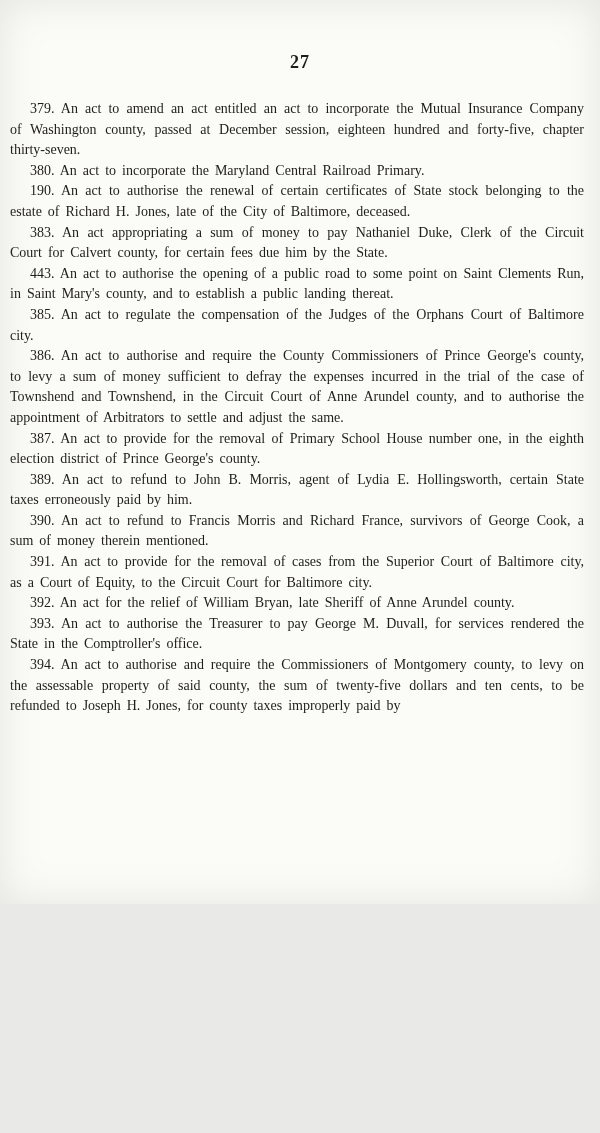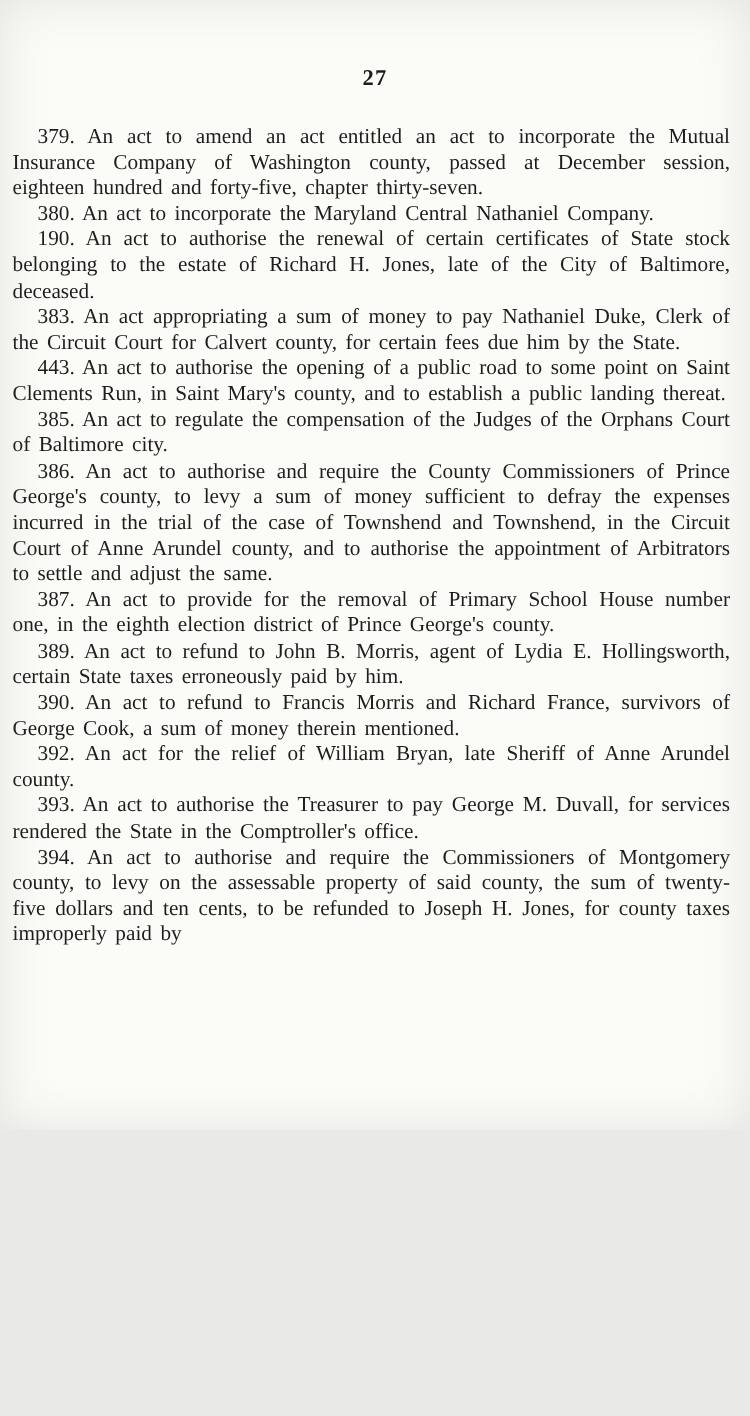--- a/index.html
+++ b/index.html
@@ -32,58 +32,59 @@
     font-weight: bold;
     letter-spacing: 1px;
     padding-top: 52px;
     margin-bottom: 26px;
   }
   .entries {
     padding: 0 16px 0 10px;
   }
   .entry {
     margin: 0;
-    font-size: 17px;
+    font-size: 14px;
     line-height: 20.6px;
     text-align: justify;
     text-indent: 20px;
     word-spacing: 2.5px;
   }
   .entry-num {
     font-weight: normal;
   }
 </style>
 </head>
 <body>
 
 <div class="page">
   <div class="page-number">27</div>
   <div class="entries">
   <p class="entry"><span class="entry-num">379.</span> <span class="entry-text">An act to amend an act entitled an act to incorporate the Mutual Insurance Company of Washington county, passed at December session, eighteen hundred and forty-five, chapter thirty-seven.</span></p>
 
-  <p class="entry"><span class="entry-num">380.</span> <span class="entry-text">An act to incorporate the Maryland Central Nathaniel Company.</span></p>
+  <p class="entry"><span class="entry-num">380.</span> <span class="entry-text">An act to incorporate the Maryland Central Railroad Primary.</span></p>
 
 
   <p class="entry"><span class="entry-num">190.</span> <span class="entry-text">An act to authorise the renewal of certain certificates of State stock belonging to the estate of Richard H. Jones, late of the City of Baltimore, deceased.</span></p>
 
   <p class="entry"><span class="entry-num">383.</span> <span class="entry-text">An act appropriating a sum of money to pay Nathaniel Duke, Clerk of the Circuit Court for Calvert county, for certain fees due him by the State.</span></p>
 
   <p class="entry"><span class="entry-num">443.</span> <span class="entry-text">An act to authorise the opening of a public road to some point on Saint Clements Run, in Saint Mary's county, and to establish a public landing thereat.</span></p>
 
   <p class="entry"><span class="entry-num">385.</span> <span class="entry-text">An act to regulate the compensation of the Judges of the Orphans Court of Baltimore city.</span></p>
 
   <p class="entry"><span class="entry-num">386.</span> <span class="entry-text">An act to authorise and require the County Commissioners of Prince George's county, to levy a sum of money sufficient to defray the expenses incurred in the trial of the case of Townshend and Townshend, in the Circuit Court of Anne Arundel county, and to authorise the appointment of Arbitrators to settle and adjust the same.</span></p>
 
   <p class="entry"><span class="entry-num">387.</span> <span class="entry-text">An act to provide for the removal of Primary School House number one, in the eighth election district of Prince George's county.</span></p>
 
 
   <p class="entry"><span class="entry-num">389.</span> <span class="entry-text">An act to refund to John B. Morris, agent of Lydia E. Hollingsworth, certain State taxes erroneously paid by him.</span></p>
 
   <p class="entry"><span class="entry-num">390.</span> <span class="entry-text">An act to refund to Francis Morris and Richard France, survivors of George Cook, a sum of money therein mentioned.</span></p>
 
+  <p class="entry"><span class="entry-num">391.</span> <span class="entry-text">An act to provide for the removal of cases from the Superior Court of Baltimore city, as a Court of Equity, to the Circuit Court for Baltimore city.</span></p>
 
   <p class="entry"><span class="entry-num">392.</span> <span class="entry-text">An act for the relief of William Bryan, late Sheriff of Anne Arundel county.</span></p>
 
   <p class="entry"><span class="entry-num">393.</span> <span class="entry-text">An act to authorise the Treasurer to pay George M. Duvall, for services rendered the State in the Comptroller's office.</span></p>
 
   <p class="entry"><span class="entry-num">394.</span> <span class="entry-text">An act to authorise and require the Commissioners of Montgomery county, to levy on the assessable property of said county, the sum of twenty-five dollars and ten cents, to be refunded to Joseph H. Jones, for county taxes improperly paid by</span></p>
 </div>
 </div>
 
 </body></html>

